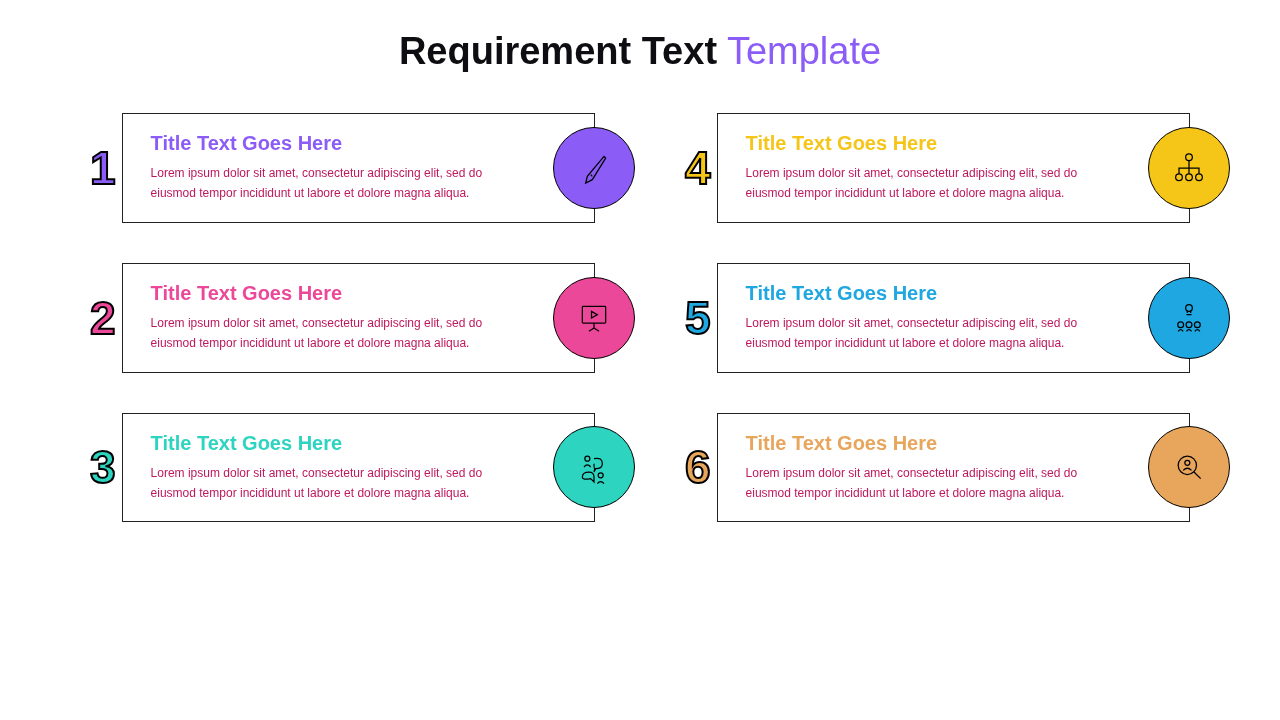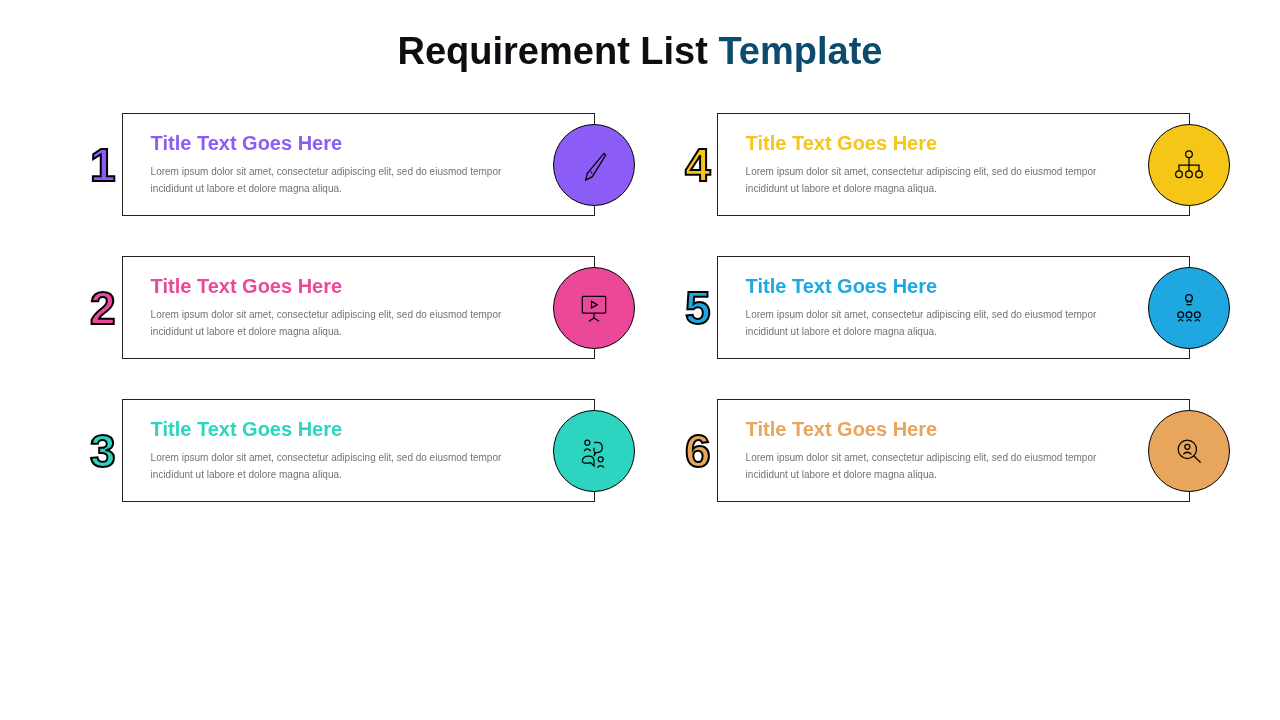--- a/index.html
+++ b/index.html
@@ -16,22 +16,22 @@
   padding: 30px 60px;
 }
 .heading {
   text-align: center;
   font-size: 38px;
   font-weight: 800;
   margin-bottom: 40px;
   color: #0e0e12;
 }
 .heading .light {
-  font-weight: 700;
-  color: #0c4a6e;
+  font-weight: 400;
+  color: #8b5cf6;
 }
 .grid {
   display: grid;
   grid-template-columns: 1fr 1fr;
   column-gap: 90px;
   row-gap: 40px;
   padding: 0 30px;
 }
 .item {
   position: relative;
@@ -52,22 +52,22 @@
   border: 1.5px solid #222;
   padding: 18px 70px 18px 28px;
   background: #fff;
 }
 .card-title {
   font-size: 20px;
   font-weight: 700;
   margin-bottom: 8px;
 }
 .card-body {
-  font-size: 10px;
-  color: #737373;
+  font-size: 12px;
+  color: #be185d;
   line-height: 1.7;
 }
 .circle {
   position: absolute;
   right: -40px;
   top: 50%;
   transform: translateY(-50%);
   width: 82px;
   height: 82px;
   border-radius: 50%;
@@ -76,21 +76,21 @@
   align-items: center;
   justify-content: center;
 }
 .circle svg { width: 40px; height: 40px; }
 </style>
 </head>
 <body>
 
 <div class="slide">
   <h1 class="heading">
-    <span>Requirement List</span><span class="light"> Template</span>
+    <span>Requirement Text</span><span class="light"> Template</span>
   </h1>
   <div class="grid" id="grid">
       <div class="item">
         <div class="number" style="color:#8b5cf6">1</div>
         <div class="card">
           <div class="card-title" style="color:#8b5cf6">Title Text Goes Here</div>
           <div class="card-body">Lorem ipsum dolor sit amet, consectetur adipiscing elit, sed do eiusmod tempor incididunt ut labore et dolore magna aliqua.</div>
         </div>
         <div class="circle" style="background:#8b5cf6">
           <svg viewBox="0 0 48 48" fill="none" stroke="#000" stroke-width="1.5">

